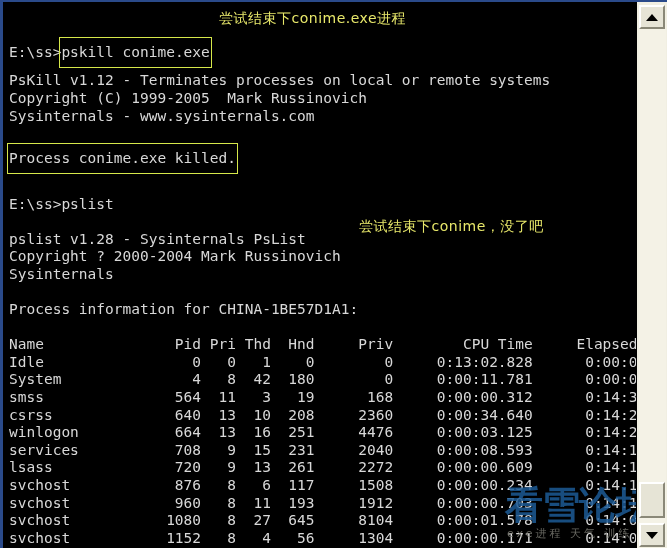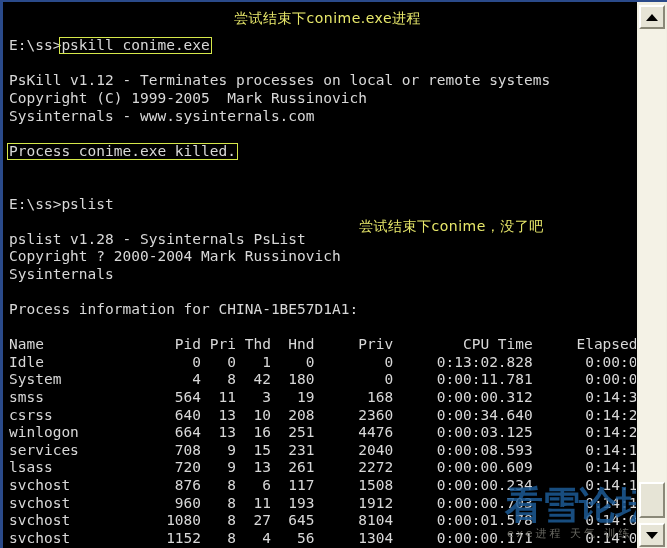--- a/index.html
+++ b/index.html
@@ -46,34 +46,34 @@
     padding-left: 6px;
     white-space: pre;
     letter-spacing: 0px;
   }
   .line.blank { color: transparent; }
 
   .hl-box {
     display: inline-block;
     border: 1px solid #d6e84a;
     margin-left: -2px;
-    padding: 0 1px;
+    padding: 7px 1px;
     line-height: 15px;
   }
 
   
   .annot {
     position: absolute;
     color: #e8e86a;
     font-family: "DejaVu Sans", "Liberation Sans", sans-serif;
     font-size: 14px;
     white-space: pre;
     letter-spacing: 0.5px;
   }
-  #annot-top  { left: 231px; top: 8px; }
+  #annot-top  { left: 216px; top: 8px; }
   #annot-mid  { left: 356px; top: 216px; }
 
   
   #watermark {
     position: absolute;
     left: 502px;
     top: 484px;
     width: 150px;
     height: 56px;
     pointer-events: none;

